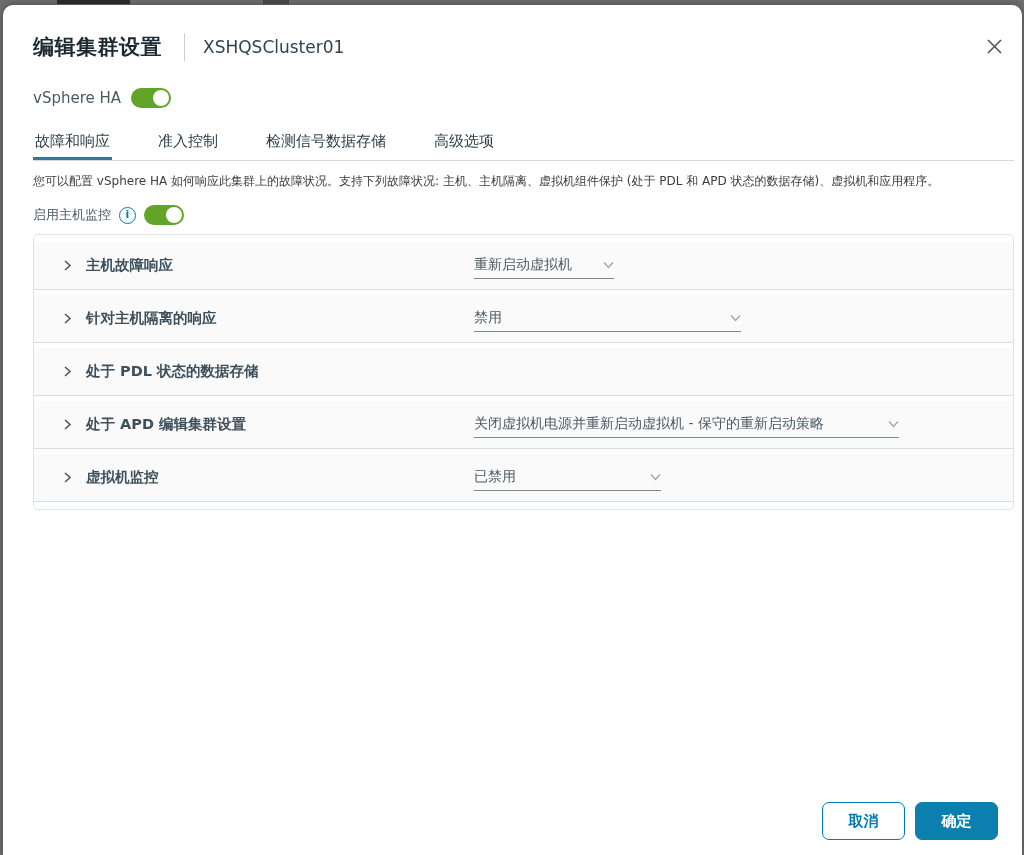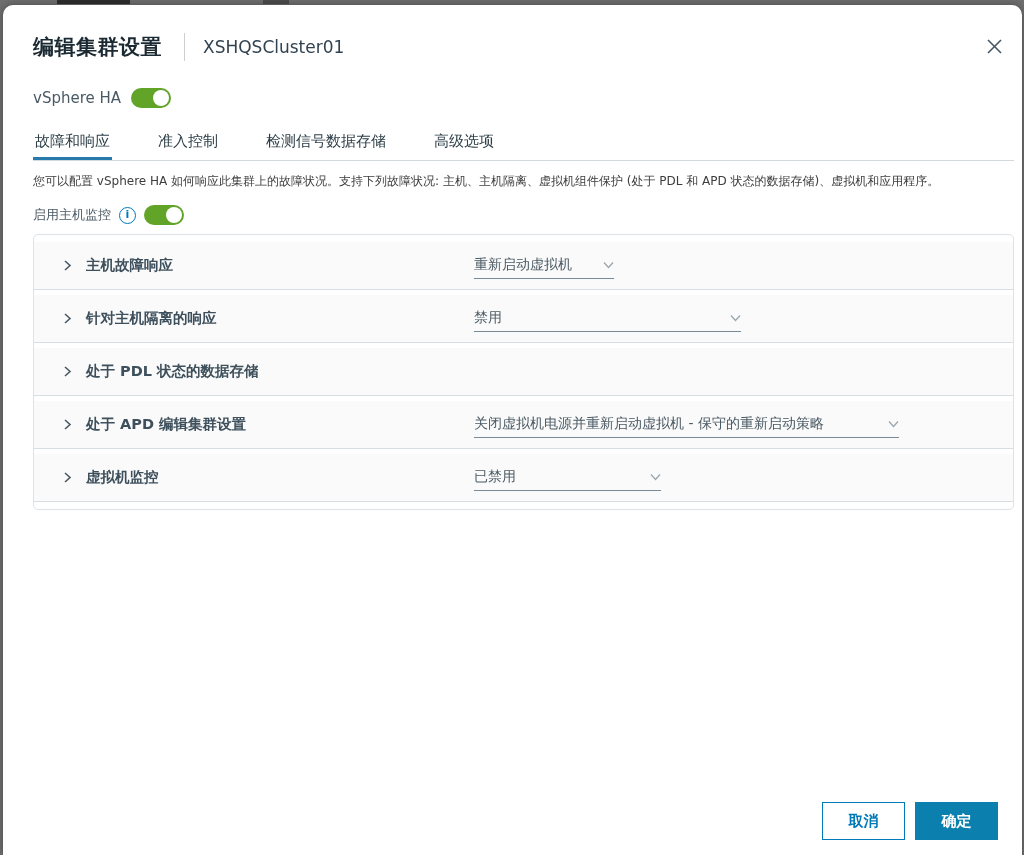--- a/index.html
+++ b/index.html
@@ -87,21 +87,21 @@
   .acc-select .sel-caret svg { stroke:#9aa6ad; }
   .acc-row:nth-child(1) .acc-select { width:140px; }
   .acc-row:nth-child(2) .acc-select { width:267px; }
   .acc-row:nth-child(3) .acc-select { width:267px; }
   .acc-row:nth-child(4) .acc-select { width:425px; }
   .acc-row:nth-child(5) .acc-select { width:187px; }
 
   
   .footer { position:absolute; right:24px; bottom:15px; display:flex; gap:10px; }
   .btn {
-    min-width:83px; height:38px; border-radius:0; font-size:15px; font-weight:bold;
+    min-width:83px; height:38px; border-radius:7px; font-size:15px; font-weight:bold;
     display:flex; align-items:center; justify-content:center; cursor:pointer;
     padding:0 18px; font-family:inherit;
   }
   .btn-cancel { background:#ffffff; border:1px solid #0079b8; color:#0079b8; }
   .btn-ok { background:#0b7fad; border:1px solid #0b7fad; color:#ffffff; }
 </style>
 </head>
 <body>
 
 <div class="bg-smudge1"></div>

